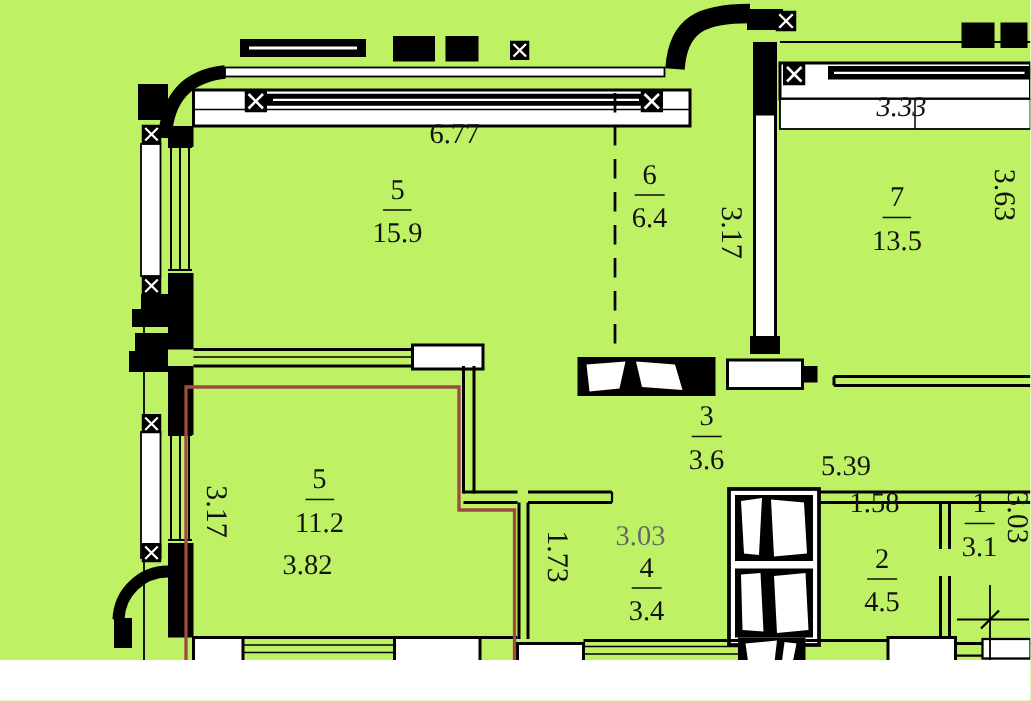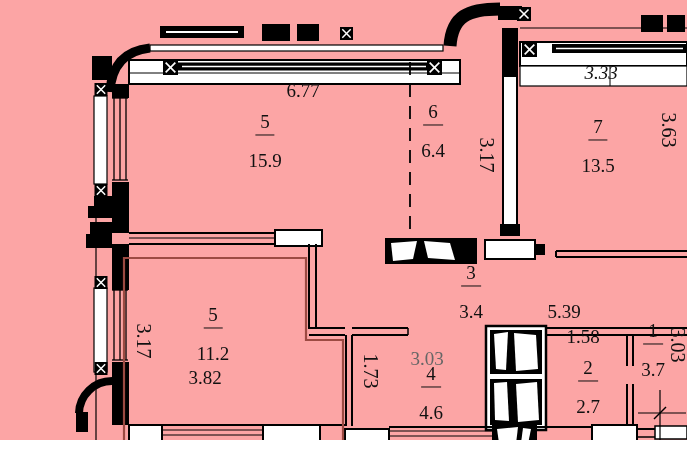--- a/index.html
+++ b/index.html
@@ -1,27 +1,27 @@
 <!DOCTYPE html>
 <html style="--wall: #000000; --boundary: #9c4a42; --dim_gray: #666666;"><head>
 <meta charset="utf-8">
 <style>
   html,body{margin:0;padding:0;background:#fff;}
   #plan{
-    position:relative;width:687px;height:440px;background:#fca5a5;overflow:hidden;
+    position:relative;width:687px;height:440px;background:#bef264;overflow:hidden;
     font-family:"Liberation Serif","DejaVu Serif",serif;color:#111;
   }
   #plan svg{position:absolute;left:0;top:0;}
   .room{
     position:absolute;transform:translate(-50%,-50%);
     display:flex;flex-direction:column;align-items:center;
     font-size:19px;line-height:1.08;white-space:nowrap;z-index:5;
   }
   .room .num{border-bottom:1.4px solid #111;padding:0 5px 1px;}
-  .room .area{padding-top:16px;}
+  .room .area{padding-top:6px;}
   .dim{
     position:absolute;transform:translate(-50%,-50%);
     font-size:19px;line-height:1;white-space:nowrap;z-index:5;
   }
   .dim.v{transform:translate(-50%,-50%) rotate(90deg);font-size:20px;}
   .dim.gray{color:var(--dim_gray,#666);}
   .kv{font-size:17px;}
   .redline{stroke:var(--boundary,#9c4a42);}
 </style>
 </head>
@@ -222,51 +222,51 @@
 
   <div class="room" style="left:598px;top:147px;">
     <span class="num">7</span>
     <span class="area">13.5</span>
   </div>
 
   <div class="dim v" style="left:669px;top:130px;">3.63</div>
 
   <div class="room" style="left:471px;top:293px;">
     <span class="num">3</span>
-    <span class="area">3.4</span>
+    <span class="area">3.6</span>
   </div>
 
   <div class="dim" style="left:527px;top:311px;margin-left:37px;">5.39</div>
 
   <div class="room" style="left:213px;top:335px;">
     <span class="num">5</span>
     <span class="area">11.2</span>
   </div>
 
   <div class="dim v" style="left:144px;top:341px;">3.17</div>
   <div class="dim" style="left:205px;top:377px;">3.82</div>
 
   <div class="dim v" style="left:371px;top:371px;">1.73</div>
   <div class="dim gray" style="left:427px;top:358px;">3.03</div>
 
   <div class="room" style="left:431px;top:394px;">
     <span class="num">4</span>
-    <span class="area">4.6</span>
+    <span class="area">3.4</span>
   </div>
 
   <div class="dim" style="left:583px;top:336px;">1.58</div>
 
   <div class="room" style="left:588px;top:388px;">
     <span class="num">2</span>
-    <span class="area">2.7</span>
+    <span class="area">4.5</span>
   </div>
 
   <div class="room" style="left:653px;top:351px;">
     <span class="num">1</span>
-    <span class="area">3.7</span>
+    <span class="area">3.1</span>
   </div>
 
   <div class="dim v" style="left:678px;top:345px;">3.03</div>
 
   <div class="dim kv" style="left:648px;top:458px;text-align:right;">кв.</div>
 
   <div class="dim" style="left:462px;top:470px;">2.93</div>
 
 </div>
 

